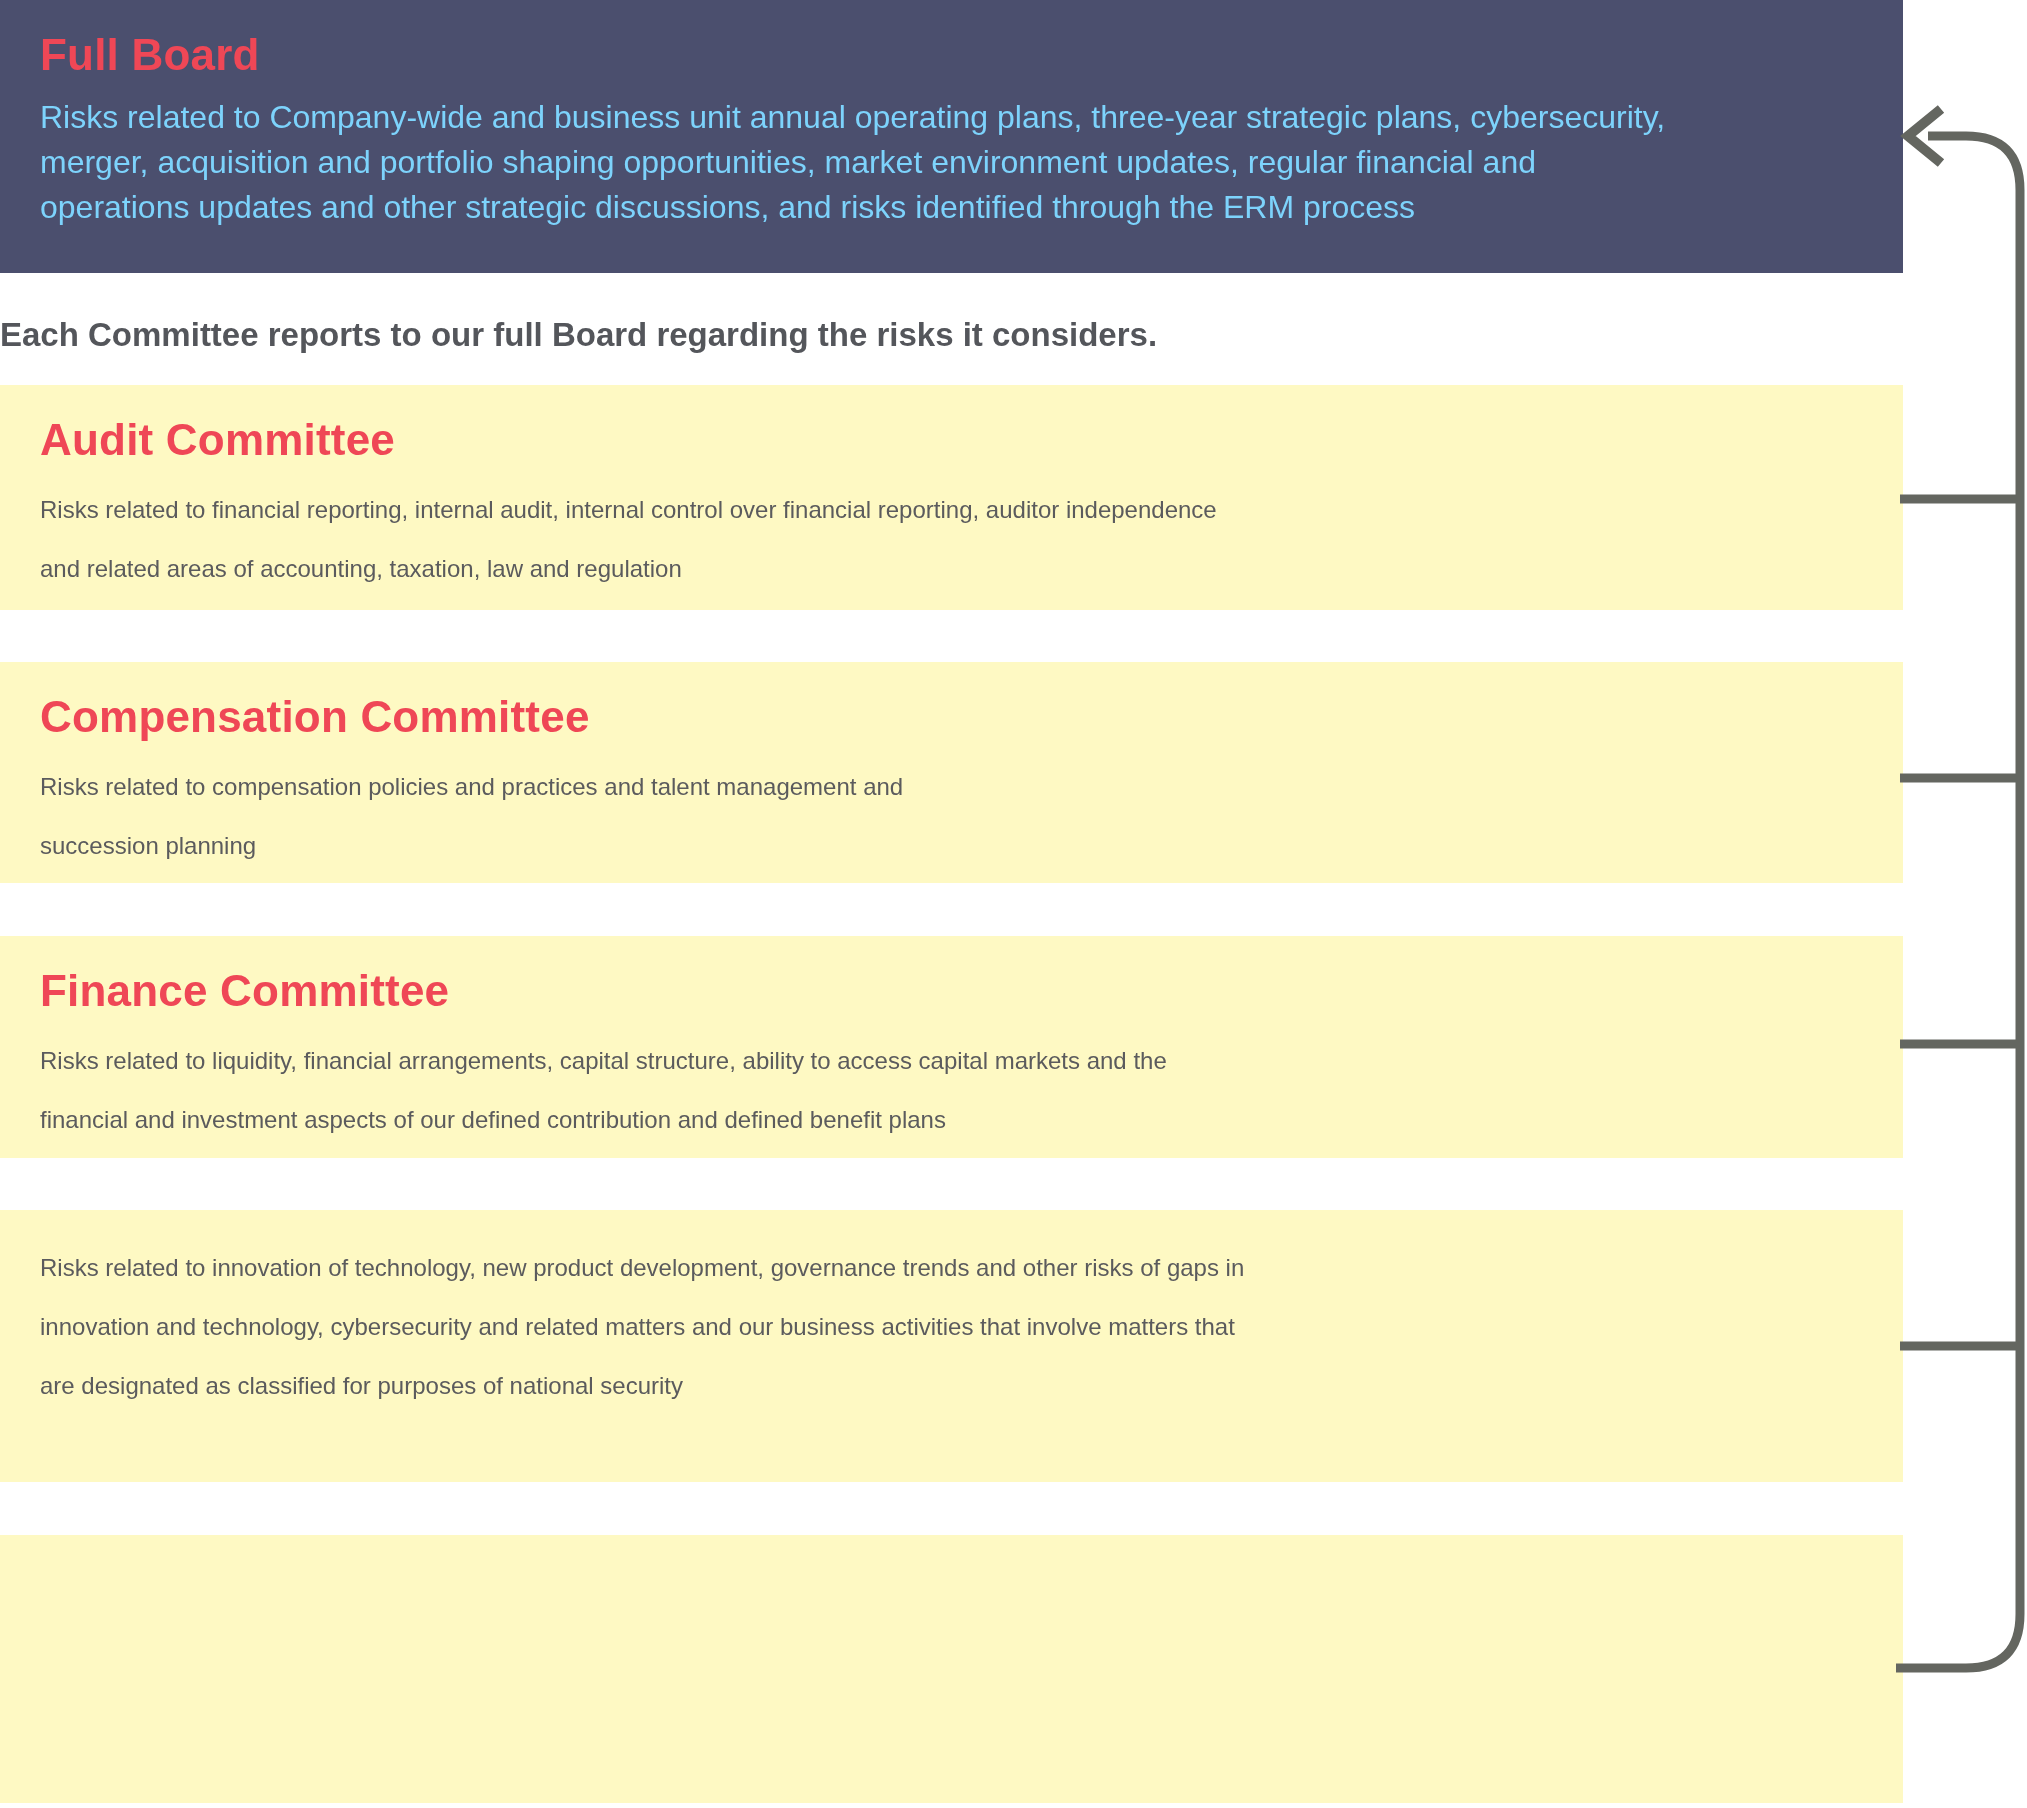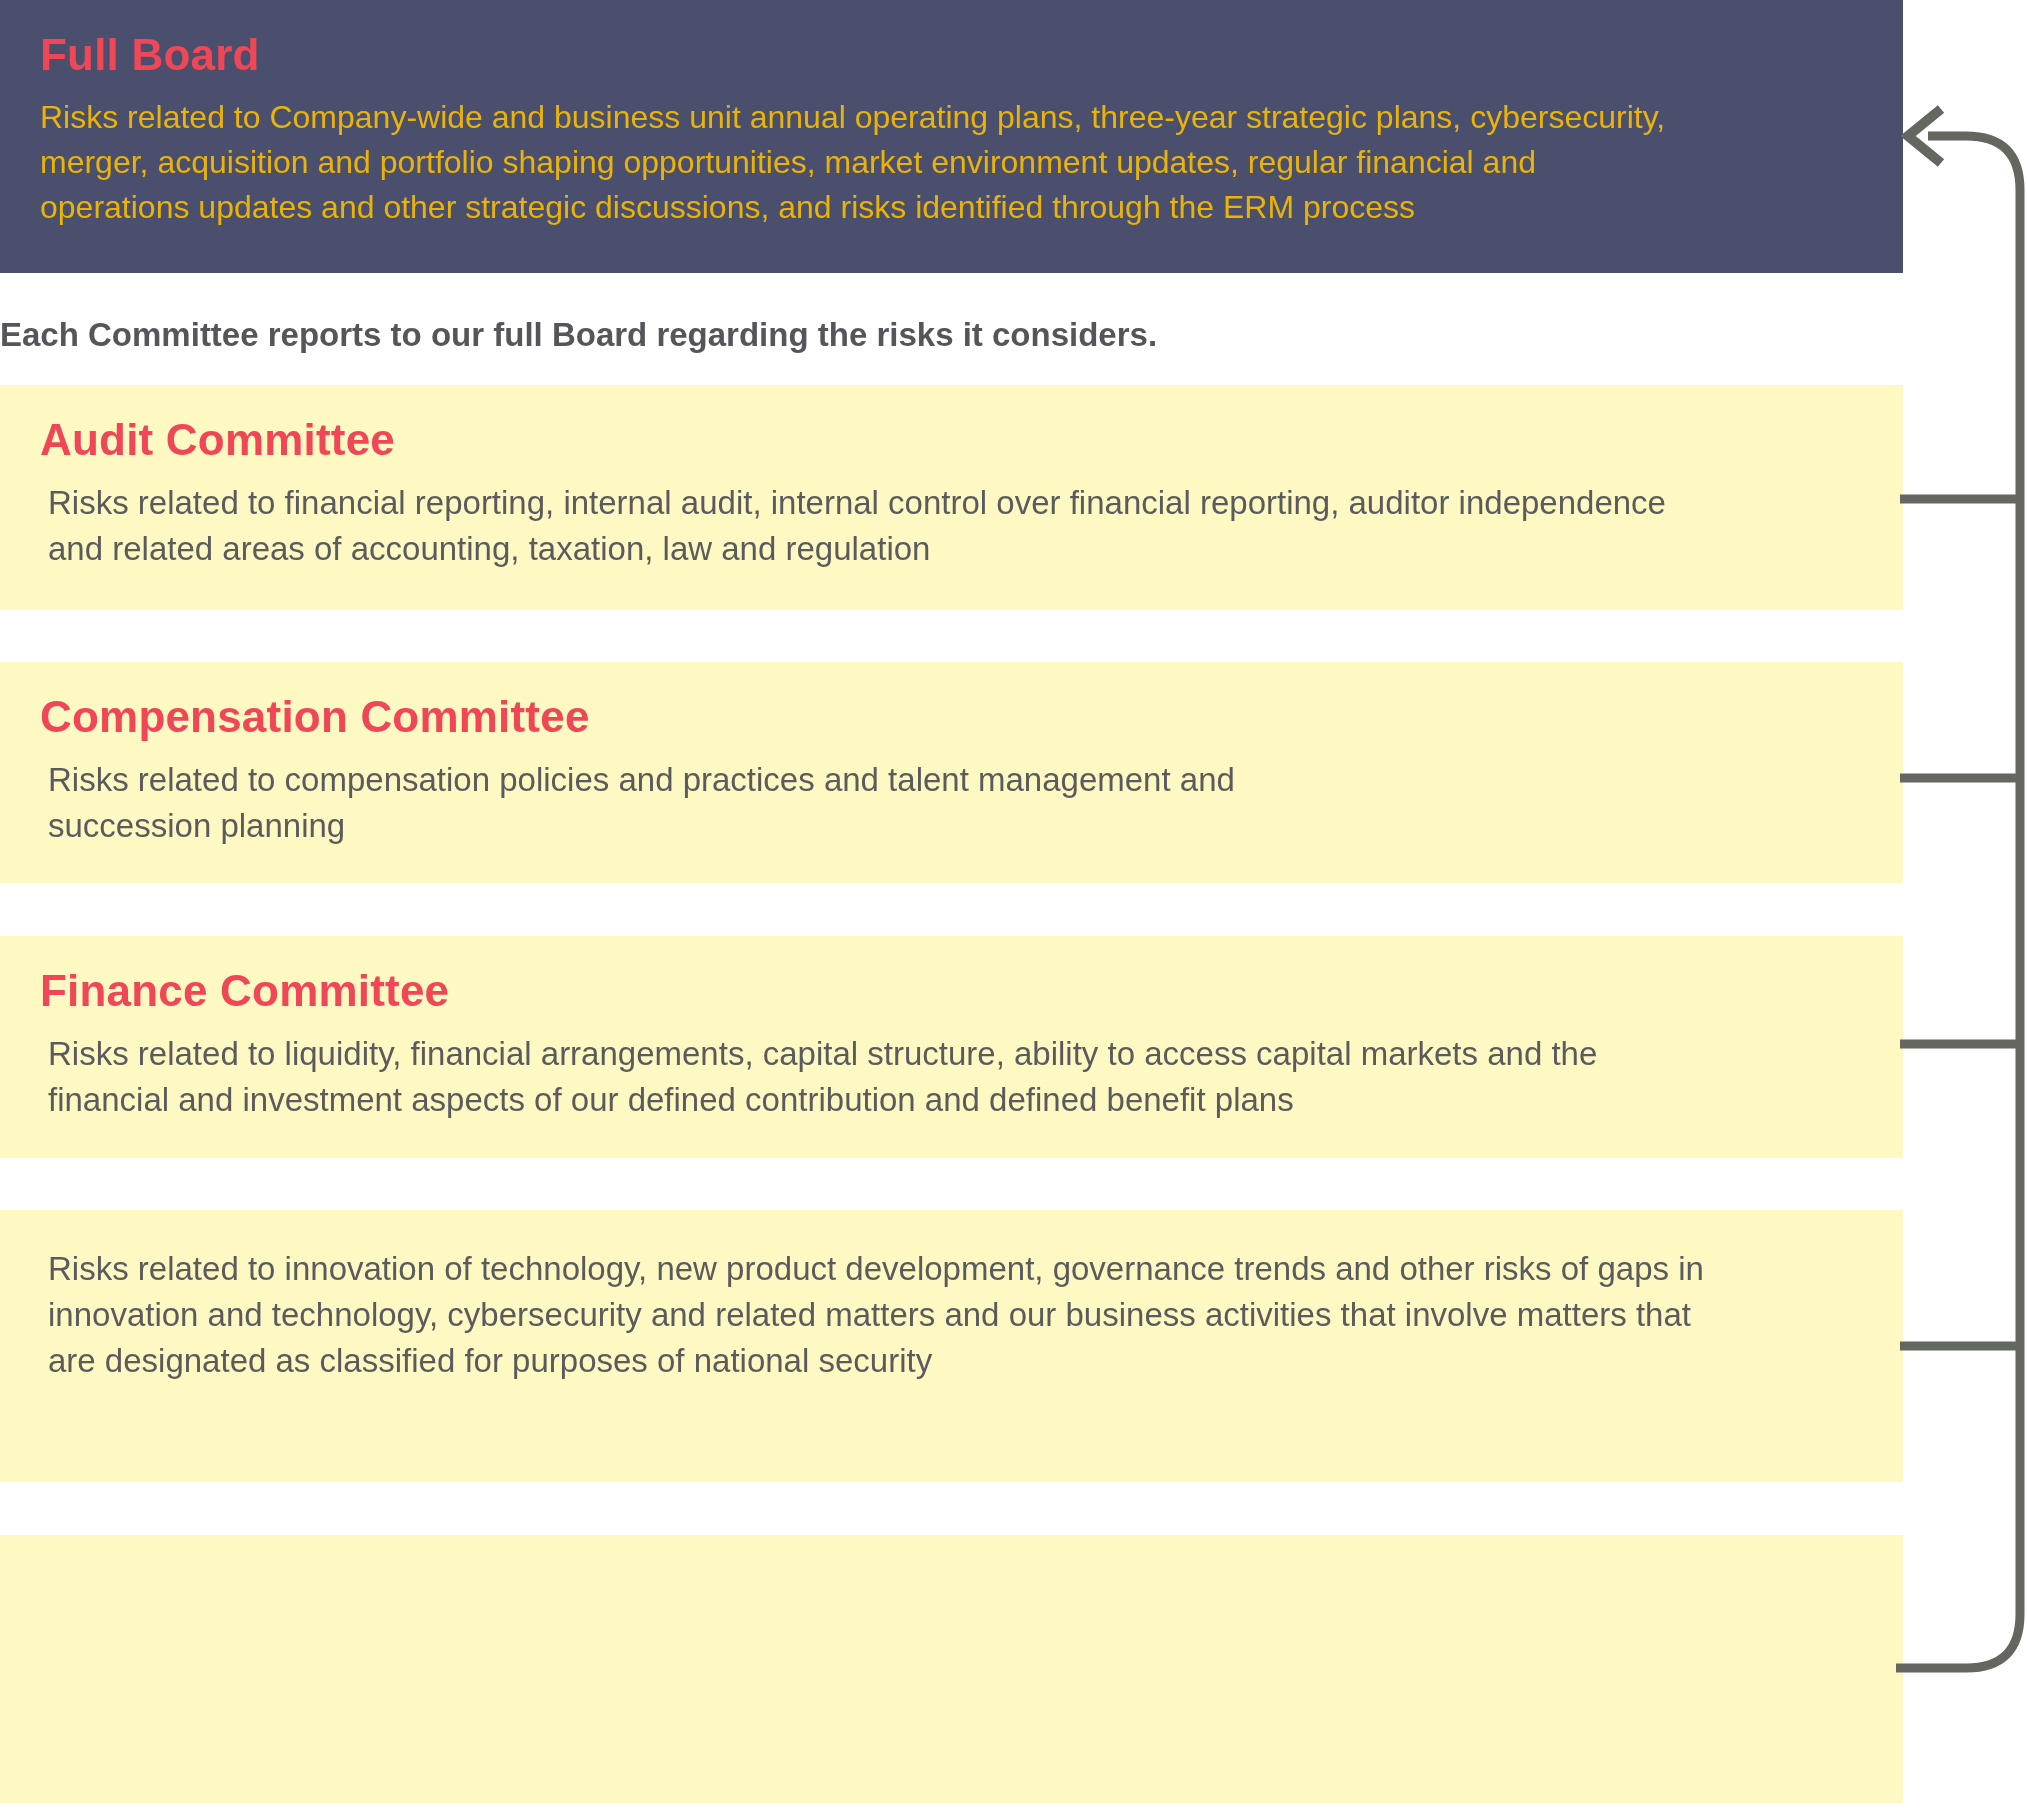--- a/index.html
+++ b/index.html
@@ -12,36 +12,36 @@
   .board-box{
     position:absolute;left:0;top:0;width:1903px;height:273px;
     background:#4B4F6E;box-sizing:border-box;
     padding:28px 40px 0 40px;
   }
   .box-title{
     font-size:44px;font-weight:700;color:#EF4756;
     line-height:53px;margin:0 0 14px 0;letter-spacing:0.2px;
   }
   .board-desc{
-    font-size:32px;line-height:45px;color:#eab308;
+    font-size:32px;line-height:45px;color:#7dd3fc;
     white-space:pre-line;margin:0;max-width:1840px;
   }
 
   .caption{
     position:absolute;top:316px;left:0;width:1897px;
     font-size:33px;font-weight:700;color:#54565B;
   }
 
   .committee-box{
     position:absolute;left:0;width:1903px;background:#fef9c3;
     box-sizing:border-box;padding:28px 30px 0 40px;
   }
   .committee-desc{
-    font-size:33px;line-height:46px;color:#5B5B5D;
-    white-space:pre-line;margin:8px;max-width:1843px;
+    font-size:24px;line-height:59px;color:#5B5B5D;
+    white-space:pre-line;margin:0;max-width:1843px;
   }
   .c0{top:385px;height:225px}
   .c1{top:662px;height:221px}
   .c2{top:936px;height:222px}
   .c3{top:1210px;height:272px}
   .c4{top:1535px;height:268px}
 
   svg.connectors{position:absolute;inset:0;pointer-events:none;}
 </style>
 </head>

